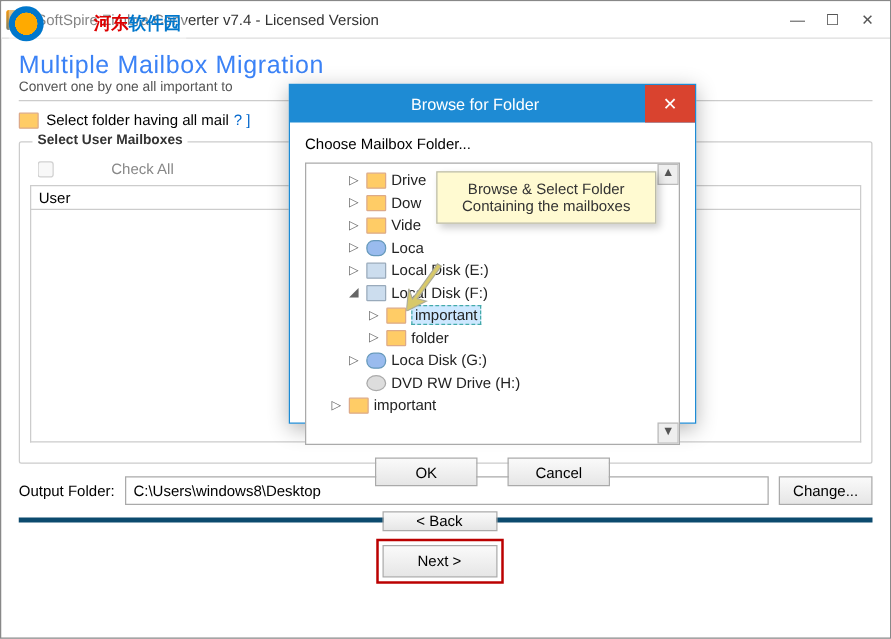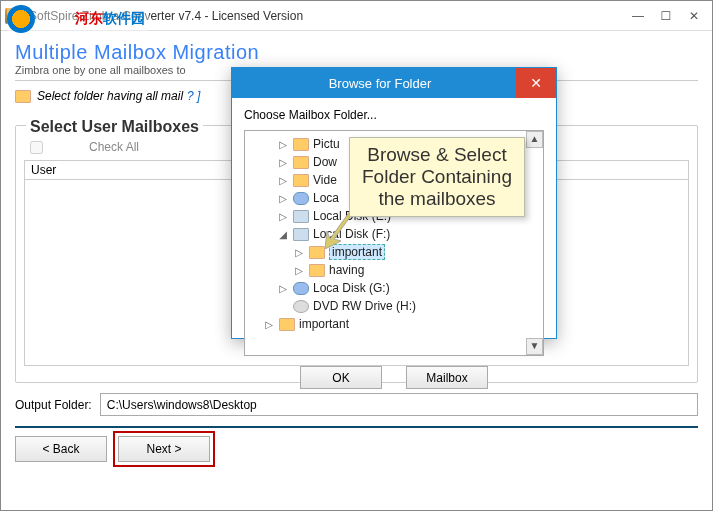--- a/index.html
+++ b/index.html
@@ -14,36 +14,36 @@
 .watermark-logo .wm-icon { width: 28px; height: 28px; background: radial-gradient(circle,#fa0 45%,#07c 46%); border-radius: 50%; }
 .watermark-logo .wm-text { font-size: 14px; font-weight: bold; margin-left: 4px; }
 .watermark-logo .wm-cn { color: #d00; }
 .watermark-logo .wm-net { color: #07c; }
 
 .content { padding: 8px 14px 10px 14px; }
 .heading { font-size: 20px; color: #3b82f6; margin: 2px 0 0 0; letter-spacing: .5px; }
 .subheading { font-size: 11px; color: #555; margin-bottom: 4px; }
 .hr { border-top: 1px solid #ccc; margin: 2px 0 8px 0; }
 
-.select-row { display: flex; align-items: center; font-size: 12px; margin-bottom: 22px; font-style: italic; }
+.select-row { display: flex; align-items: center; font-size: 12px; margin-bottom: 10px; }
 .select-row .folder-icon { width: 16px; height: 13px; background: #fc6; border: 1px solid #da8; border-radius: 1px; margin-right: 6px; }
 .select-row .link { color: #06c; margin-left: 4px; }
 
 .group { border: 1px solid #ccc; border-radius: 2px; position: relative; padding: 10px 8px 8px 8px; height: 258px; }
-.group-title { position: absolute; top: -8px; left: 10px; background: #fff; padding: 0 4px; font-size: 16px; color: #333; font-weight: 600; }
+.group-title { position: absolute; top: -8px; left: 10px; background: #fff; padding: 0 4px; font-size: 11px; color: #333; font-weight: 600; }
 .check-row { display: flex; align-items: center; font-size: 12px; color: #888; margin: 4px 0 6px 6px; gap: 40px; }
 .check-row input { margin-right: 6px; }
 .list-header { background: #fff; border: 1px solid #ccc; height: 20px; display: flex; align-items: center; padding: 0 6px; font-size: 12px; }
 .list-body { border: 1px solid #ccc; border-top: none; height: 186px; background: #fff; }
 
 .out-row { display: flex; align-items: center; margin-top: 10px; font-size: 12px; gap: 8px; }
 .out-row input { flex: 1; border: 1px solid #aaa; height: 23px; padding: 0 6px; font-size: 12px; }
 .btn { border: 1px solid #aaa; height: 23px; min-width: 75px; background: linear-gradient(#fafafa,#e6e6e6); font-size: 12px; cursor: pointer; }
 
-.footer { border-top: 2px solid #0c4a6e; margin-top: 10px; height: 44px; display: flex; align-items: center; justify-content: flex-start; gap: 6px; padding-right: 10px; }
+.footer { border-top: 4px solid #0c4a6e; margin-top: 10px; height: 44px; display: flex; align-items: center; justify-content: center; gap: 6px; padding-right: 10px; flex-direction: column; }
 .nav-btn { border: 1px solid #aaa; height: 26px; width: 92px; background: linear-gradient(#fafafa,#e6e6e6); font-size: 12px; cursor: pointer; }
 .next-frame { border: 2px solid #b00; padding: 3px; }
 
 
 .modal { position: absolute; top: 66px; left: 230px; width: 326px; height: 272px; background: #fff; border: 1px solid #1e8bd4; z-index: 30; box-shadow: 0 4px 16px rgba(0,0,0,.3); }
 .modal-titlebar { height: 30px; background: #1e8bd4; color: #fff; display: flex; align-items: center; padding-left: 12px; }
 .modal-titlebar .mtitle { flex: 1; font-size: 13px; text-align: center; }
 .modal-titlebar .close { width: 40px; height: 30px; background: #d9432f; color: #fff; display: flex; align-items: center; justify-content: center; font-size: 14px; }
 .modal-body { padding: 10px 12px; font-size: 12px; }
 .tree { border: 1px solid #aaa; height: 226px; margin-top: 8px; overflow: hidden; position: relative; background: #fff; }
@@ -58,21 +58,21 @@
 .ind1 { padding-left: 14px; }
 .ind2 { padding-left: 28px; }
 .ind3 { padding-left: 44px; }
 .scroll-btn { position: absolute; right: 0; width: 17px; height: 17px; background: #eee; border: 1px solid #bbb; font-size: 10px; text-align: center; line-height: 14px; color: #555; }
 .scroll-up { top: 0; }
 .scroll-down { bottom: 0; }
 
 .modal-footer { display: flex; justify-content: center; gap: 24px; margin-top: 10px; }
 .modal-footer .btn { min-width: 82px; }
 
-.callout { position: absolute; top: 6px; left: 104px; width: 176px; background: #fffad1; border: 1px solid #bba; padding: 6px 8px; font-size: 19px; text-align: center; color: #333; z-index: 5; box-shadow: 3px 3px 6px rgba(0,0,0,.2); }
+.callout { position: absolute; top: 6px; left: 104px; width: 176px; background: #fffad1; border: 1px solid #bba; padding: 6px 8px; font-size: 12px; text-align: center; color: #333; z-index: 5; box-shadow: 3px 3px 6px rgba(0,0,0,.2); }
 .arrow { position: absolute; top: 78px; left: 80px; width: 30px; height: 40px; z-index: 4; }
 .arrow svg { width: 100%; height: 100%; }
 </style>
 </head>
 <body>
 
 <div class="watermark-logo">
   <div class="wm-icon"></div>
   <span class="wm-text"><span class="wm-cn">河东</span><span class="wm-net">软件园</span></span>
 </div>
@@ -80,21 +80,21 @@
 <div class="titlebar">
   <div class="app-icon"></div>
   <div class="title">SoftSpire Zimbra Converter v7.4 - Licensed Version</div>
   <div class="winbtn">—</div>
   <div class="winbtn">☐</div>
   <div class="winbtn">✕</div>
 </div>
 
 <div class="content">
   <div class="heading">Multiple Mailbox Migration</div>
-  <div class="subheading">Zimbra one by one all mailboxes to</div>
+  <div class="subheading">Convert one by one all important to</div>
   <div class="hr"></div>
 
   <div class="select-row">
     <div class="folder-icon"></div>
     <span>Select folder having all mail</span>
     <span class="link">? ]</span>
   </div>
 
   <div class="group">
     <div class="group-title">Select User Mailboxes</div>
@@ -102,20 +102,21 @@
       <input type="checkbox" disabled="" style="">
       <span>Check All</span>
     </div>
     <div class="list-header">User</div>
     <div class="list-body"></div>
   </div>
 
   <div class="out-row">
     <span>Output Folder:</span>
     <input type="text" value="C:\Users\windows8\Desktop" style="">
+    <button class="btn">Change...</button>
   </div>
 
   <div class="footer">
     <button class="nav-btn">&lt; Back</button>
     <div class="next-frame">
       <button class="nav-btn">Next &gt;</button>
     </div>
   </div>
 </div>
 
@@ -130,21 +131,21 @@
       <div class="callout">Browse &amp; Select Folder Containing the mailboxes</div>
       <div class="arrow">
         <svg viewBox="0 0 30 40">
             <path d="M25 2 L5 30 L2 22 L0 40 L16 32 L9 30 L28 4 Z" fill="#d8c96a" stroke="#aa9" stroke-width="1"></path>
           </svg>
       </div>
       <div class="tree-inner" id="tree-inner">
           <div class="tree-row ind2">
             <span class="exp">▷</span>
             <span class="ticon "></span>
-            <span class="label">Pictu</span>
+            <span class="label">Drive</span>
           </div>
           <div class="tree-row ind2">
             <span class="exp">▷</span>
             <span class="ticon "></span>
             <span class="label">Dow</span>
           </div>
           <div class="tree-row ind2">
             <span class="exp">▷</span>
             <span class="ticon "></span>
             <span class="label">Vide</span>
@@ -165,21 +166,21 @@
             <span class="label">Local Disk (F:)</span>
           </div>
           <div class="tree-row ind3 selected">
             <span class="exp">▷</span>
             <span class="ticon "></span>
             <span class="label">important</span>
           </div>
           <div class="tree-row ind3">
             <span class="exp">▷</span>
             <span class="ticon "></span>
-            <span class="label">having</span>
+            <span class="label">folder</span>
           </div>
           <div class="tree-row ind2">
             <span class="exp">▷</span>
             <span class="ticon net"></span>
             <span class="label">Loca Disk (G:)</span>
           </div>
           <div class="tree-row ind2">
             <span class="exp"></span>
             <span class="ticon dvd"></span>
             <span class="label">DVD RW Drive (H:)</span>
@@ -188,16 +189,16 @@
             <span class="exp">▷</span>
             <span class="ticon "></span>
             <span class="label">important</span>
           </div>
         </div>
       <div class="scroll-btn scroll-up">▲</div>
       <div class="scroll-btn scroll-down">▼</div>
     </div>
     <div class="modal-footer">
       <button class="btn">OK</button>
-      <button class="btn">Mailbox</button>
+      <button class="btn">Cancel</button>
     </div>
   </div>
 </div>
 
 </body></html>

